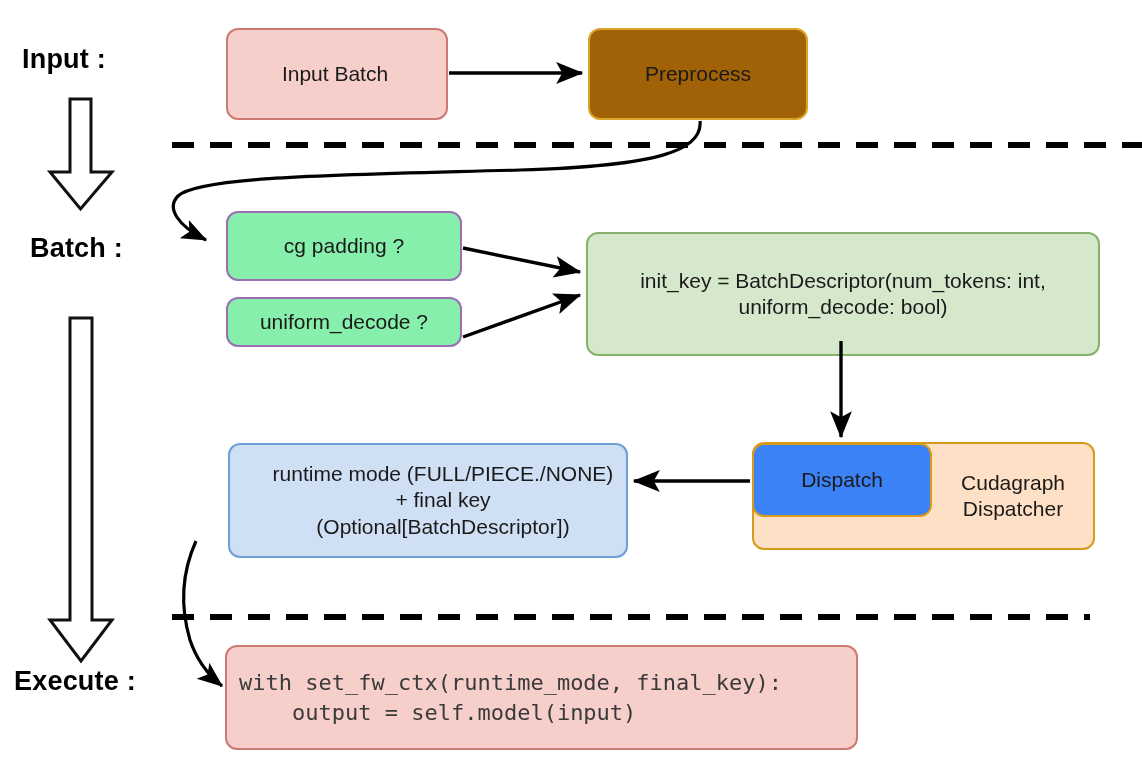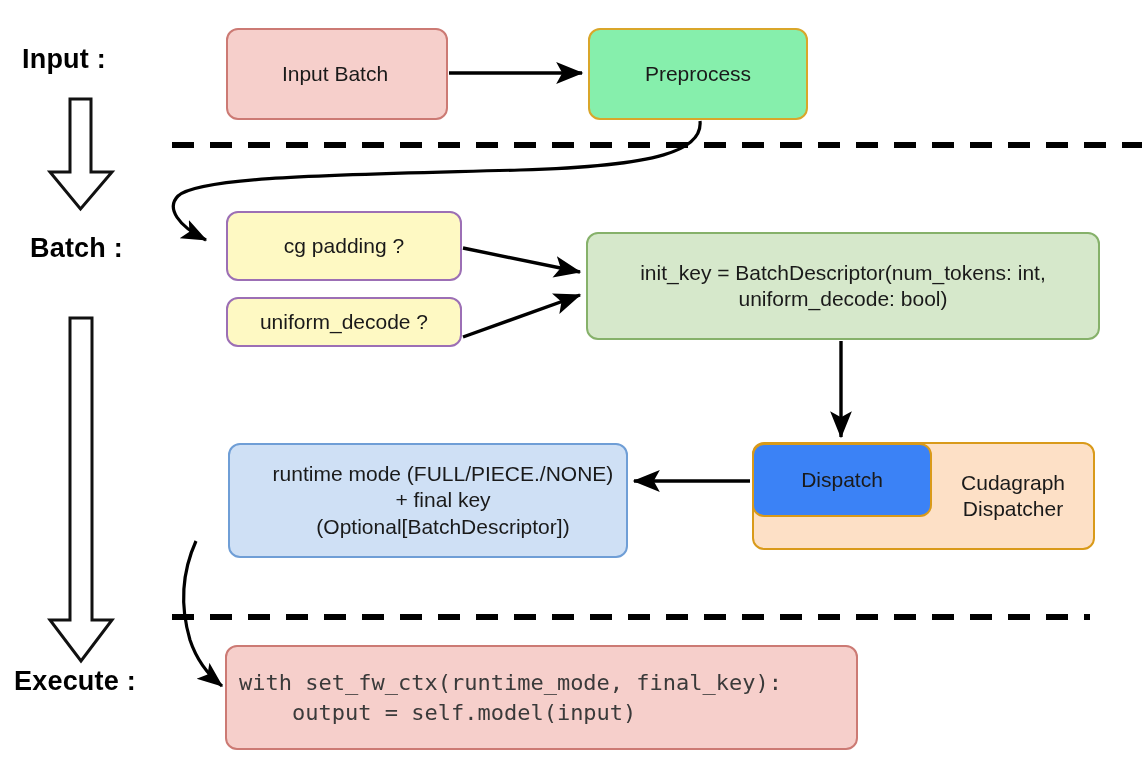--- a/index.html
+++ b/index.html
@@ -42,25 +42,25 @@
     color: #1a1a1a;
     line-height: 1.25;
     padding: 4px 10px;
   }
   .node-pink {
     background: #f6cfcb;
     border-color: #cc7a74;
     padding-left: 6px;
   }
   .node-yellow {
-    background: #86efac;
+    background: #a16207;
     border-color: #d9a62a;
   }
   .node-purple {
-    background: #fef9c3;
+    background: #86efac;
     border-color: #9c6fb5;
   }
   .node-green {
     background: #d6e8cb;
     border-color: #86b16a;
   }
   .node-blue {
     background: #cfe0f5;
     border-color: #6f9ed6;
   }
@@ -110,21 +110,21 @@
   <div class="stage-label" style="left:14px; top:666px;">Execute :</div>
 
   <div class="node node-pink" style="left:226px; top:28px; width:222px; height:92px;">Input Batch</div>
 
   <div class="node node-yellow" style="left:588px; top:28px; width:220px; height:92px;">Preprocess</div>
 
   <div class="node node-purple" style="left:226px; top:211px; width:236px; height:70px;">cg padding ?</div>
 
   <div class="node node-purple" style="left:226px; top:297px; width:236px; height:50px;">uniform_decode ?</div>
 
-  <div class="node node-green" style="left:586px; top:232px; width:514px; height:108px; white-space:pre-line;">init_key = BatchDescriptor(num_tokens: int,
+  <div class="node node-green" style="left:586px; top:232px; width:514px; height:124px; white-space:pre-line;">init_key = BatchDescriptor(num_tokens: int,
 uniform_decode: bool)</div>
 
   <div class="node node-blue" style="left:228px; top:443px; width:400px; height:115px; white-space:pre-line;padding-left:40px;">runtime mode (FULL/PIECE./NONE)
 + final key (Optional[BatchDescriptor])</div>
 
   <div class="node node-orange-outer" style="left:752px; top:442px; width:343px; height:108px;padding-left:46px;">
     <span class="cuda-label" style="white-space:pre-line;">Cudagraph
 Dispatcher</span>
   </div>
 

